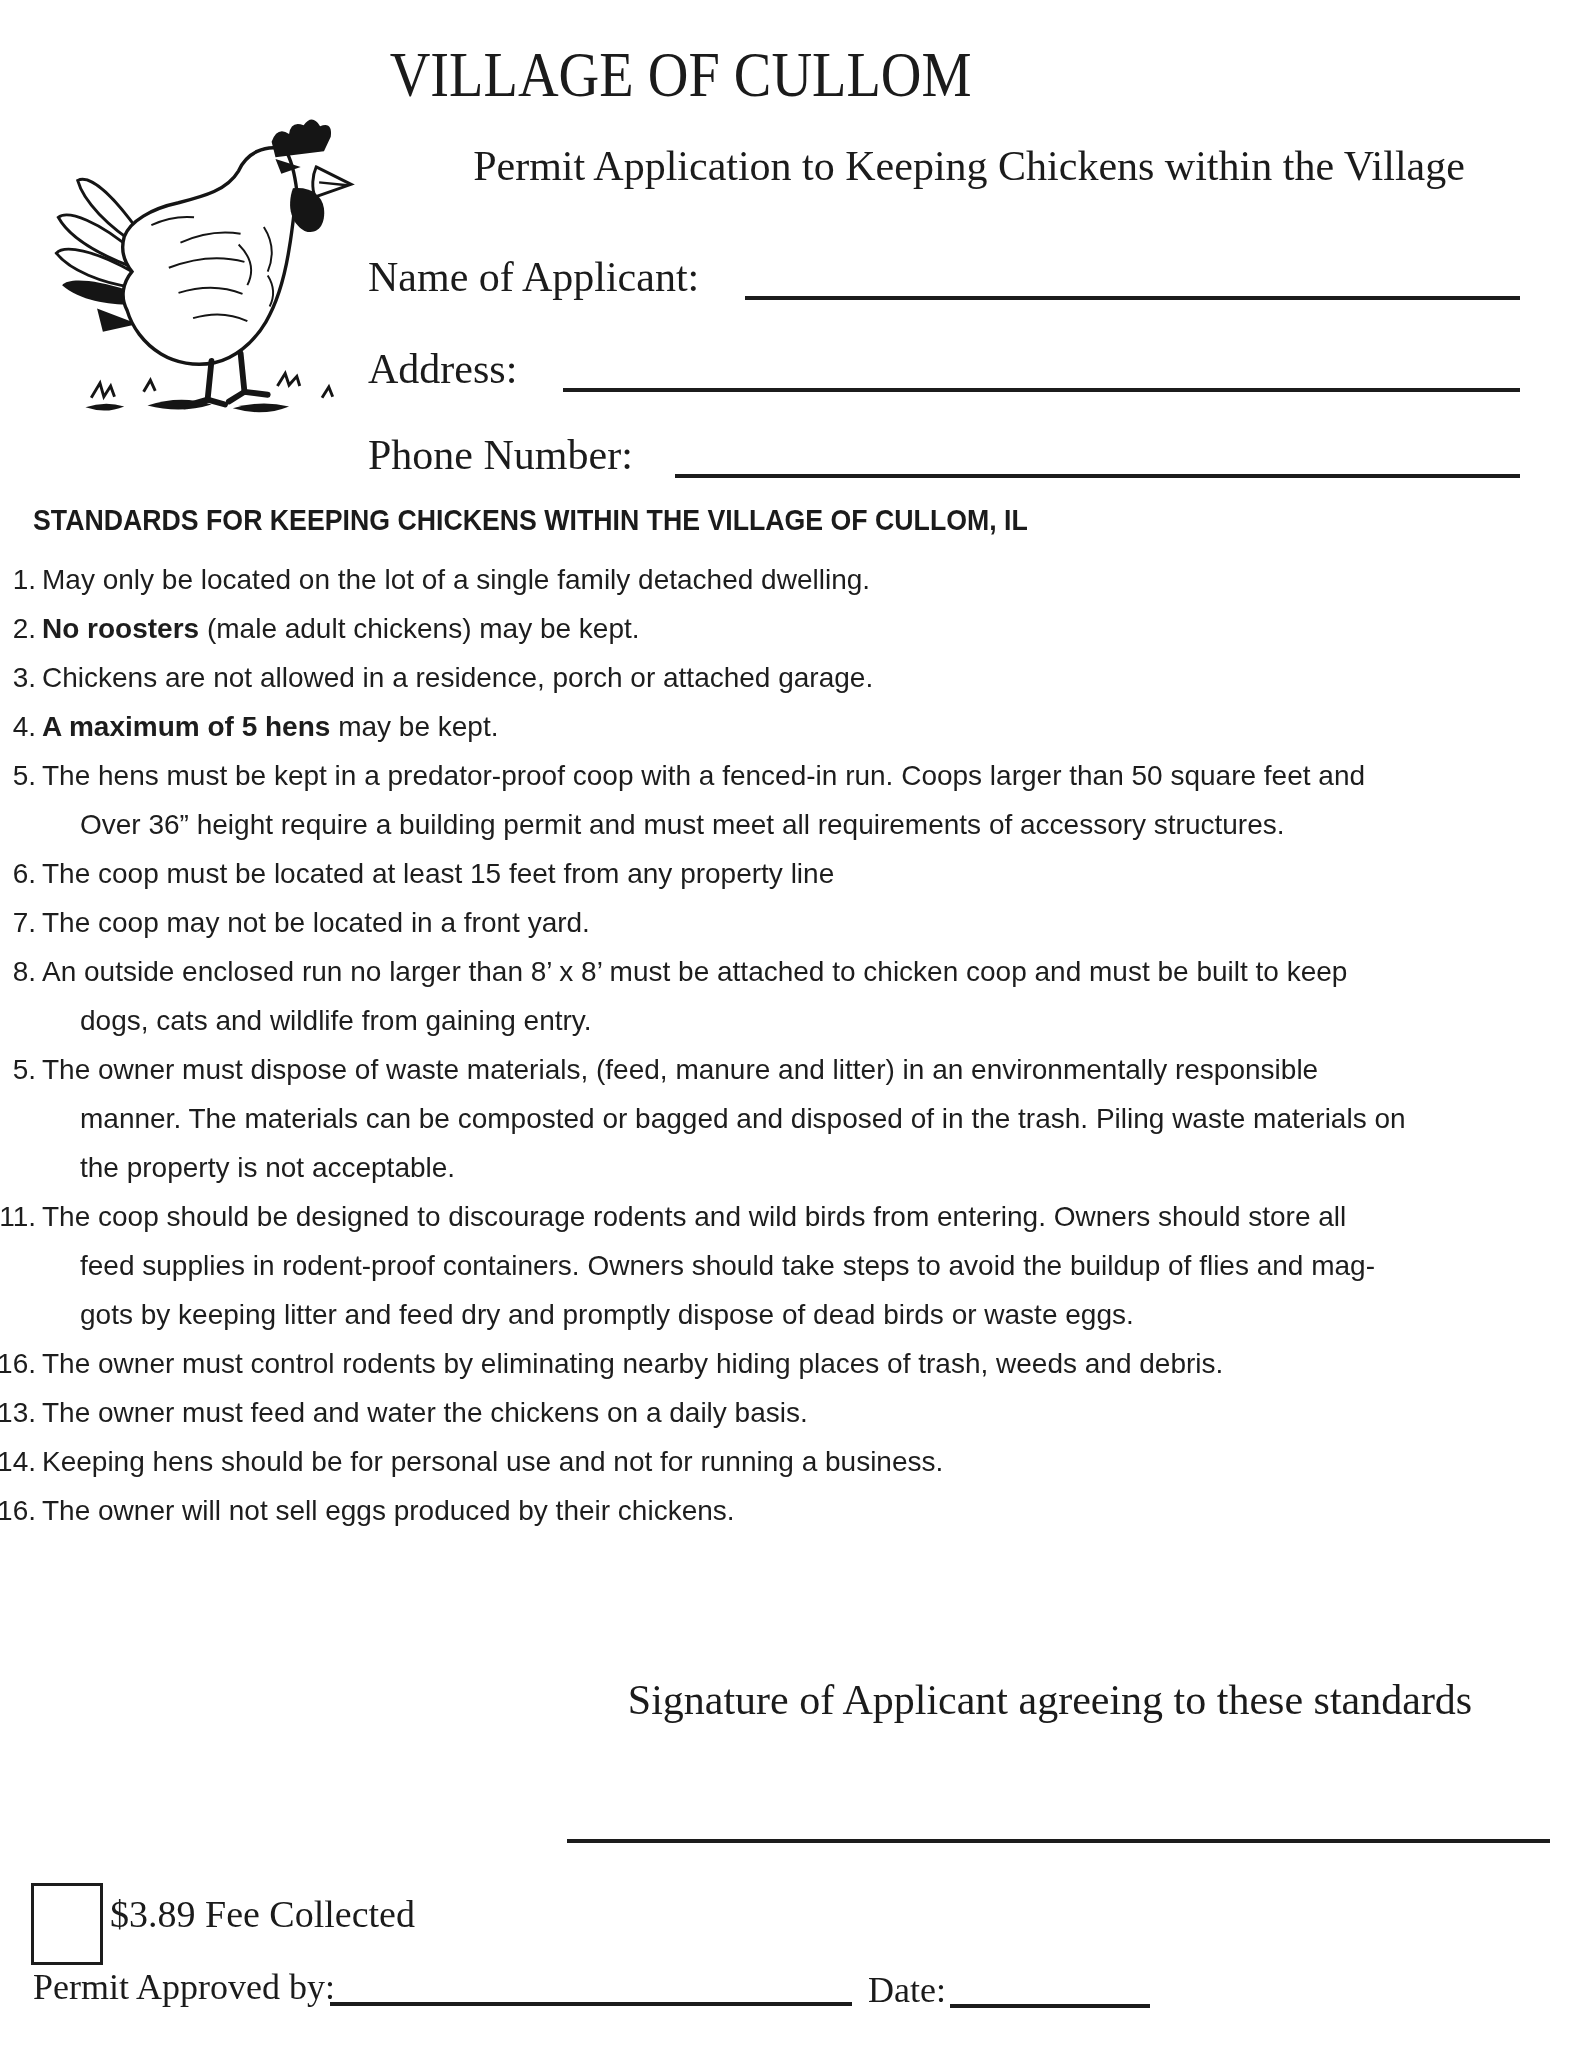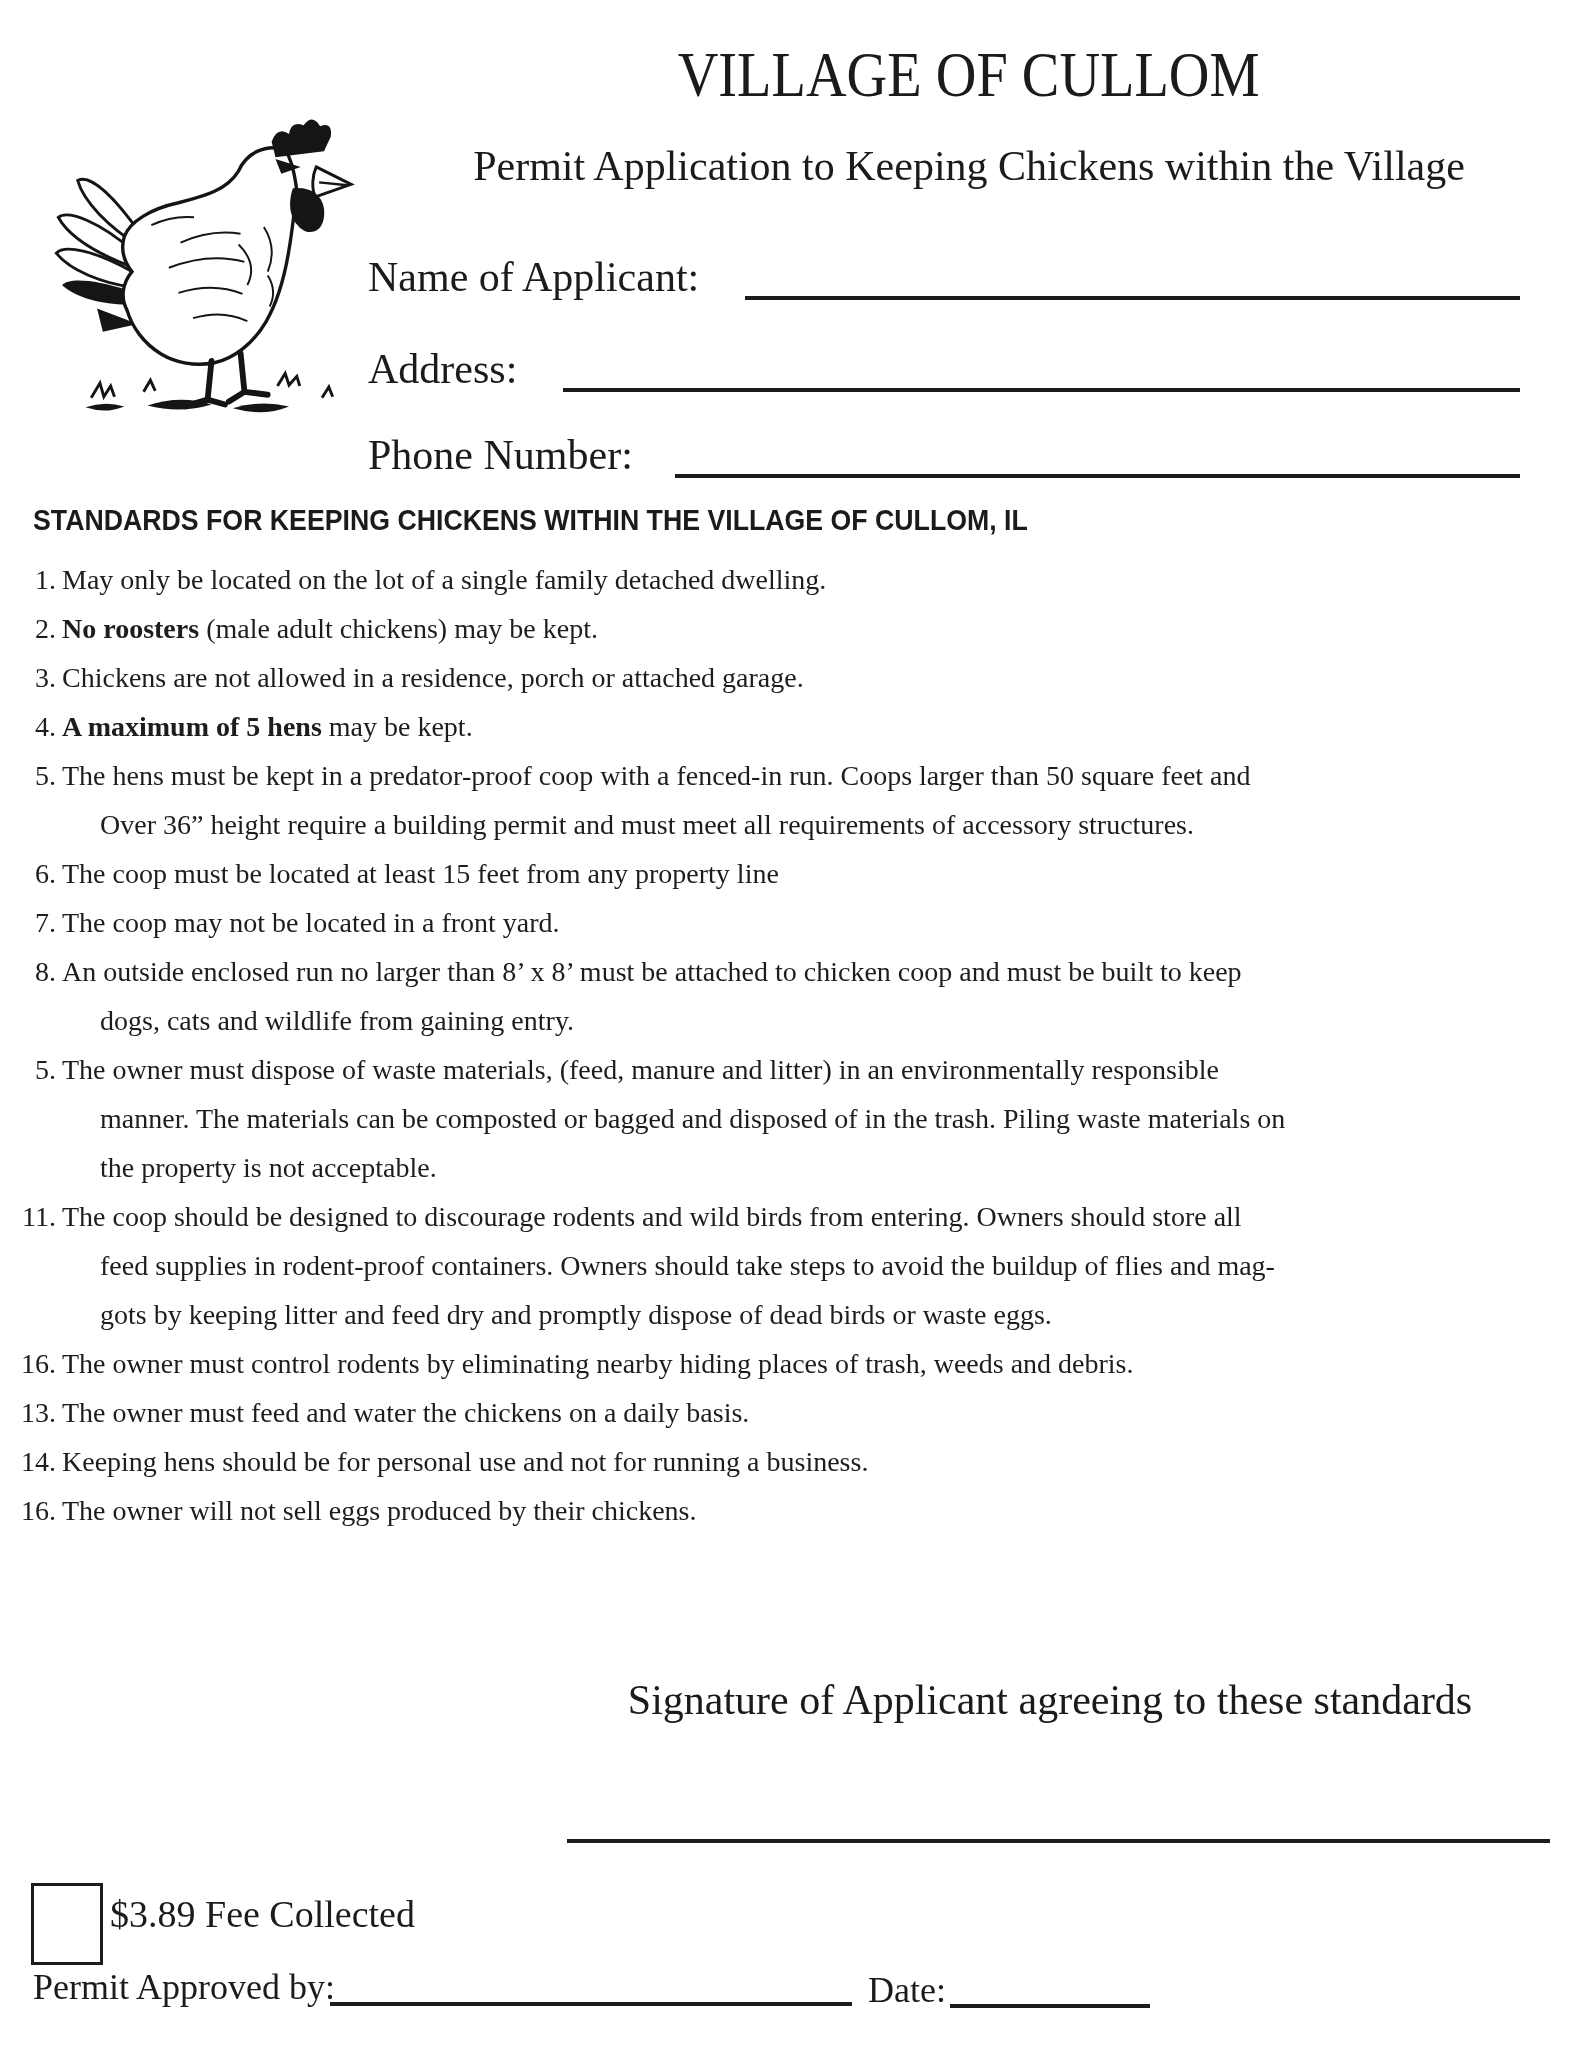--- a/index.html
+++ b/index.html
@@ -7,21 +7,20 @@
     position:relative;
     width:1588px;height:2051px;
     background:#ffffff;
     font-family:"Liberation Serif", serif;
     color:#1b1b1b;
     overflow:hidden;
   }
   .abs{position:absolute;}
   .title{
     top:38px;left:350px;width:1238px;
-    text-align:center;
     font-size:64px;
     letter-spacing:0px;
     white-space:nowrap;
   }
   .title > span{display:inline-block;transform:scaleX(0.88);transform-origin:center;}
   .subtitle{
     top:142px;left:350px;width:1238px;
     text-align:center;
     font-size:42px;
     white-space:nowrap;
@@ -38,23 +37,22 @@
     transform-origin:left center;
   }
   #standards-list{
     top:555px;left:0;width:1580px;
     font-family:"Liberation Sans", sans-serif;
     font-size:28px;
     color:#1d1d1d;
   }
   .li-line{
     height:49px;line-height:49px;
-    padding-left:100px;
-    white-space:nowrap;
-    font-family:Liberation Serif, serif;
+    padding-left:80px;
+    white-space:nowrap;
   }
   .li-num{
     display:inline-block;
     width:46px;
     margin-left:-90px;
     margin-right:6px;
     text-align:right;
   }
   .b{font-weight:bold;}
   .sig-caption{

